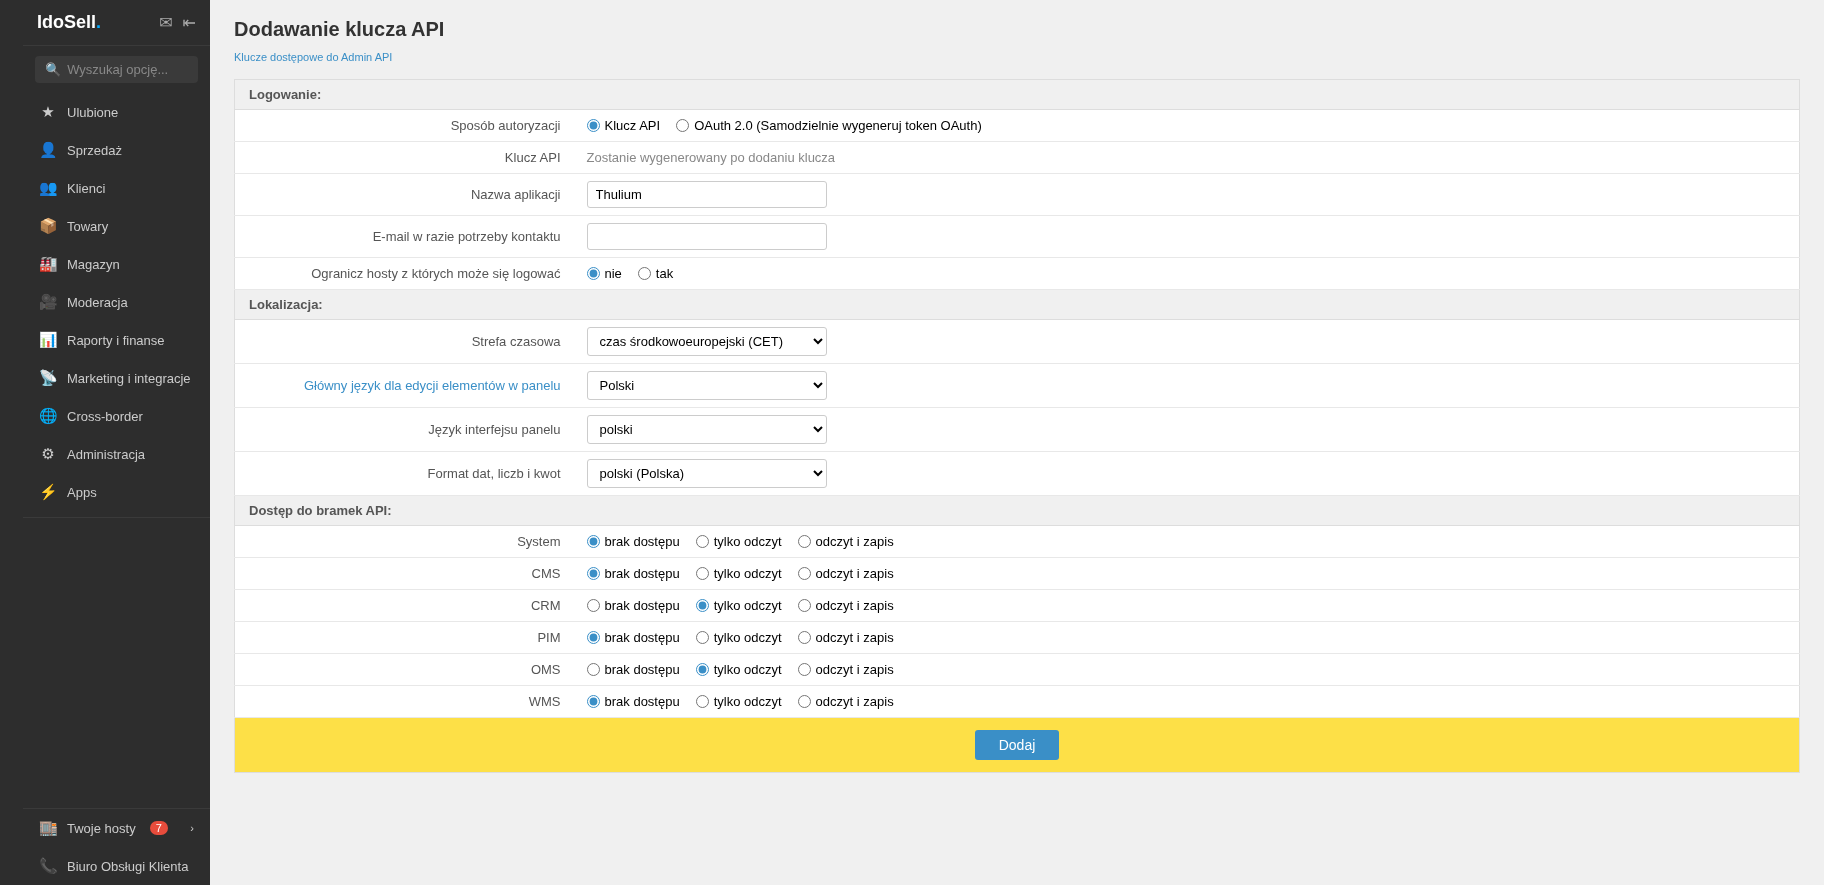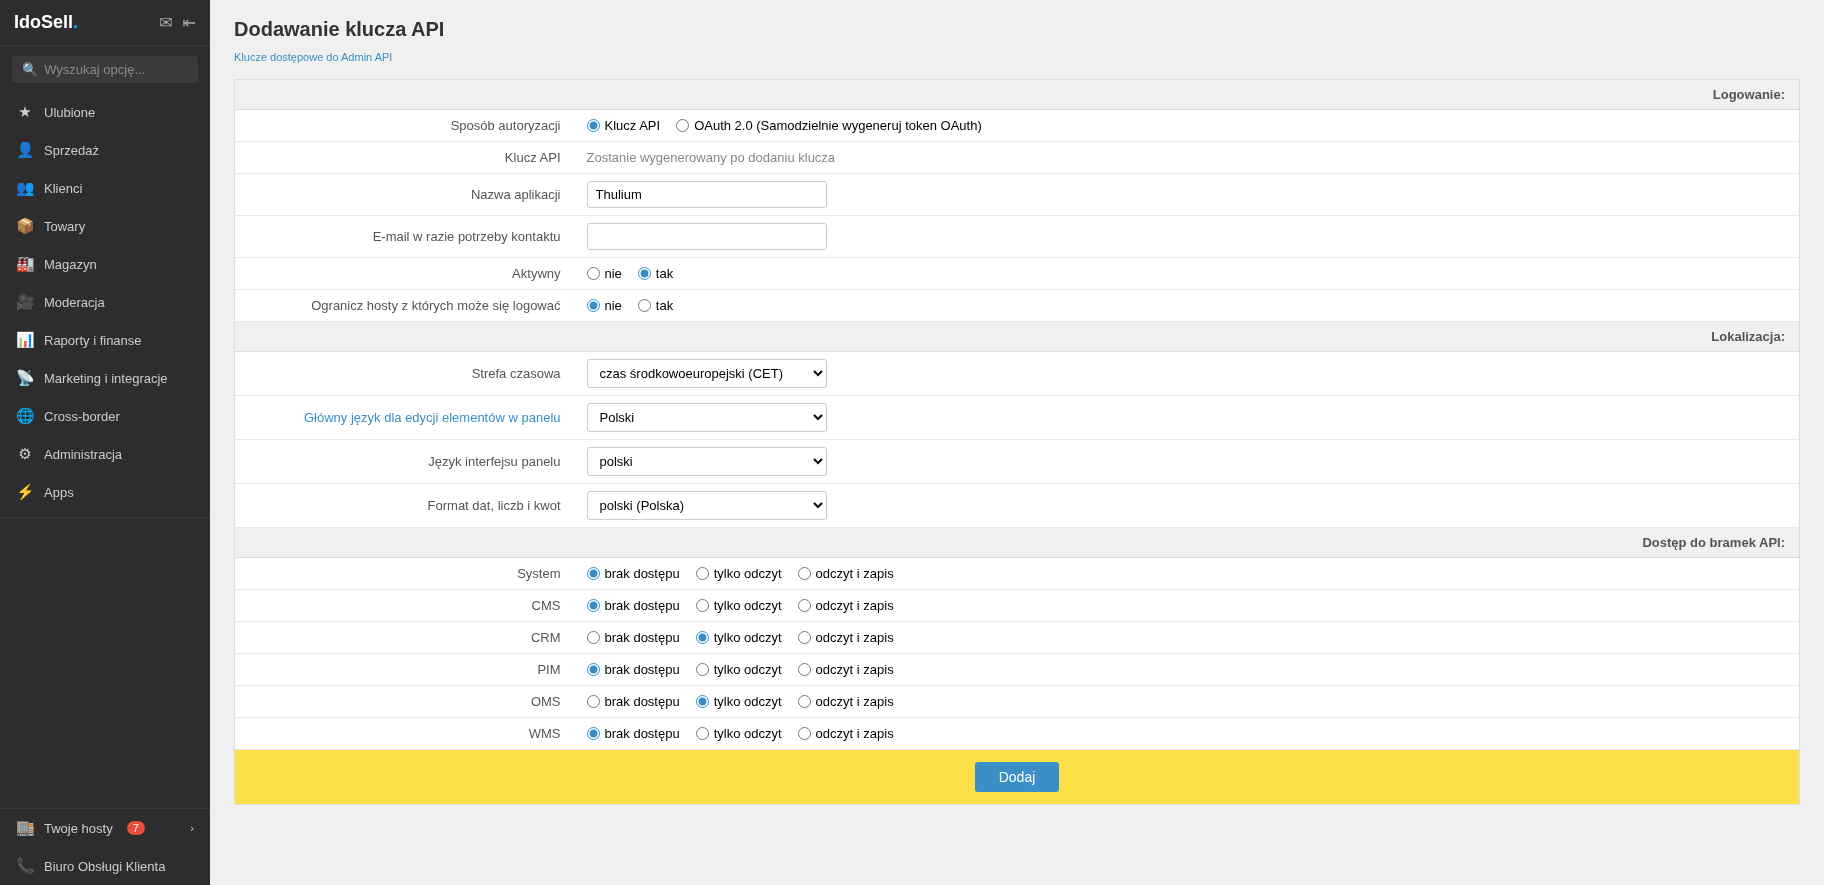--- a/index.html
+++ b/index.html
@@ -8,20 +8,21 @@
     
     #sidebar {
       width: 210px;
       min-width: 210px;
       background: #2d2d2d;
       color: #ccc;
       display: flex;
       flex-direction: column;
       height: 100vh;
       overflow-y: auto;
+      padding-left: 23px;
     }
     #sidebar-header {
       display: flex;
       align-items: center;
       padding: 12px 14px;
       gap: 10px;
       border-bottom: 1px solid #3a3a3a;
     }
     .header-icons { margin-left: auto; display: flex; gap: 10px; color: #aaa; font-size: 16px; cursor: pointer; }
 
@@ -102,21 +103,21 @@
     }
     .form-table tr { border-bottom: 1px solid #e8e8e8; }
     .form-table tr:last-child { border-bottom: none; }
 
     .section-header td {
       background: #f0f0f0;
       padding: 7px 14px;
       font-weight: 600;
       color: #555;
       font-size: 13px;
-      text-align: right;
+      text-align: left;
       border-bottom: 1px solid #ddd;
     }
 
     .label-cell {
       text-align: right;
       padding: 8px 14px;
       color: #555;
       font-size: 13px;
       width: 340px;
       vertical-align: middle;
@@ -289,35 +290,20 @@
       </td>
     </tr>
 
     <tr>
       <td class="label-cell">E-mail w razie potrzeby kontaktu</td>
       <td class="value-cell">
         <input type="email" class="form-input" style="">
       </td>
     </tr>
 
-    <tr>
-      <td class="label-cell">Aktywny</td>
-      <td class="value-cell">
-        <div class="radio-group">
-          <label class="radio-option">
-            <input type="radio" name="aktywny" style="">
-            <span>nie</span>
-          </label>
-          <label class="radio-option">
-            <input type="radio" name="aktywny" checked="" style="">
-            <span>tak</span>
-          </label>
-        </div>
-      </td>
-    </tr>
 
     <tr>
       <td class="label-cell">Ogranicz hosty z których może się logować</td>
       <td class="value-cell">
         <div class="radio-group">
           <label class="radio-option">
             <input type="radio" name="hosty" checked="" style="">
             <span>nie</span>
           </label>
           <label class="radio-option">

